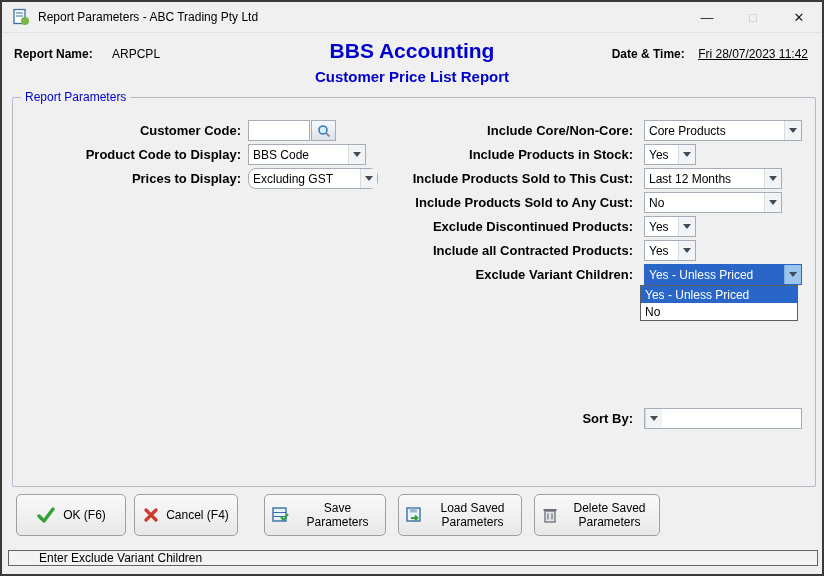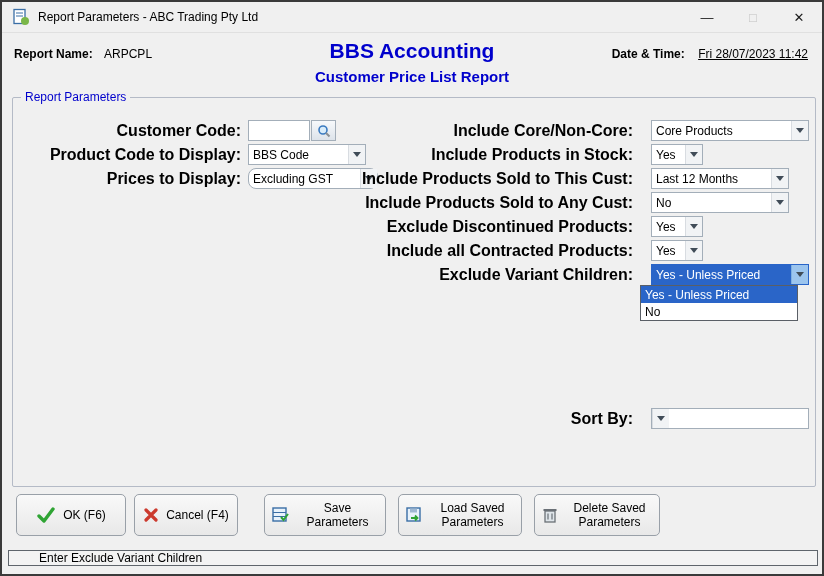--- a/index.html
+++ b/index.html
@@ -15,39 +15,39 @@
   .title-text { margin-left:8px; font-size:12px; color:#000; }
   .win-controls { margin-left:auto; display:flex; height:100%; }
   .win-btn { width:46px; display:flex; align-items:center; justify-content:center;
              font-size:13px; color:#1a1a1a; cursor:default; }
   .win-btn.max { color:#c3c3c3; }
 
   
   .report-name { position:absolute; top:45px; left:12px; font-size:12px; }
   .datetime    { position:absolute; top:45px; right:14px; font-size:12px; }
   .b { font-weight:bold; }
-  .report-name .v { margin-left:8px; }
+  .report-name .v { margin-left:16px; }
   .datetime .v { margin-left:10px;text-decoration:underline; }
   .app-title { position:absolute; top:37px; left:0; width:100%; text-align:center;
                font-size:21px; font-weight:bold; color:#0000CC; }
   .report-title { position:absolute; top:66px; left:0; width:100%; text-align:center;
                   font-size:15px; font-weight:bold; color:#0000CC; }
 
   
   .groupbox { position:absolute; left:10px; top:95px; width:804px; height:390px;
               border:1px solid #b4bac6; border-radius:2px; }
   .groupbox-label { position:absolute; top:-8px; left:8px; background:#f0f0f0;
                     padding:0 4px; font-size:12px; color:#0000CC; }
 
   .row { position:absolute; display:flex; align-items:center; height:21px; }
-  .lbl { font-weight:bold; font-size:16px; color:#000; text-align:right; flex:0 0 auto; }
+  .lbl { font-weight:bold; font-size:13px; color:#000; text-align:right; flex:0 0 auto; }
   .row-left  { left:4px; }
   .row-left .lbl  { width:224px; margin-right:7px; }
   .row-right { left:230px; }
-  .row-right .lbl { width:390px; margin-right:18px; }
+  .row-right .lbl { width:390px; margin-right:11px; }
 
   
   .combo { display:flex; align-items:stretch; height:21px; background:#fff;
            border:1px solid #a3aeb9; }
   .combo-value { flex:1; font-size:12px; padding:3px 2px 0 4px; white-space:nowrap;
                  overflow:hidden; color:#000; }
   .combo-btn { width:17px; display:flex; align-items:center; justify-content:center;
                background:#f1f3f5; border-left:1px solid #d8dce1; }
   .chev { width:0; height:0; border-left:4px solid transparent;
           border-right:4px solid transparent; border-top:5px solid #404c58; }

